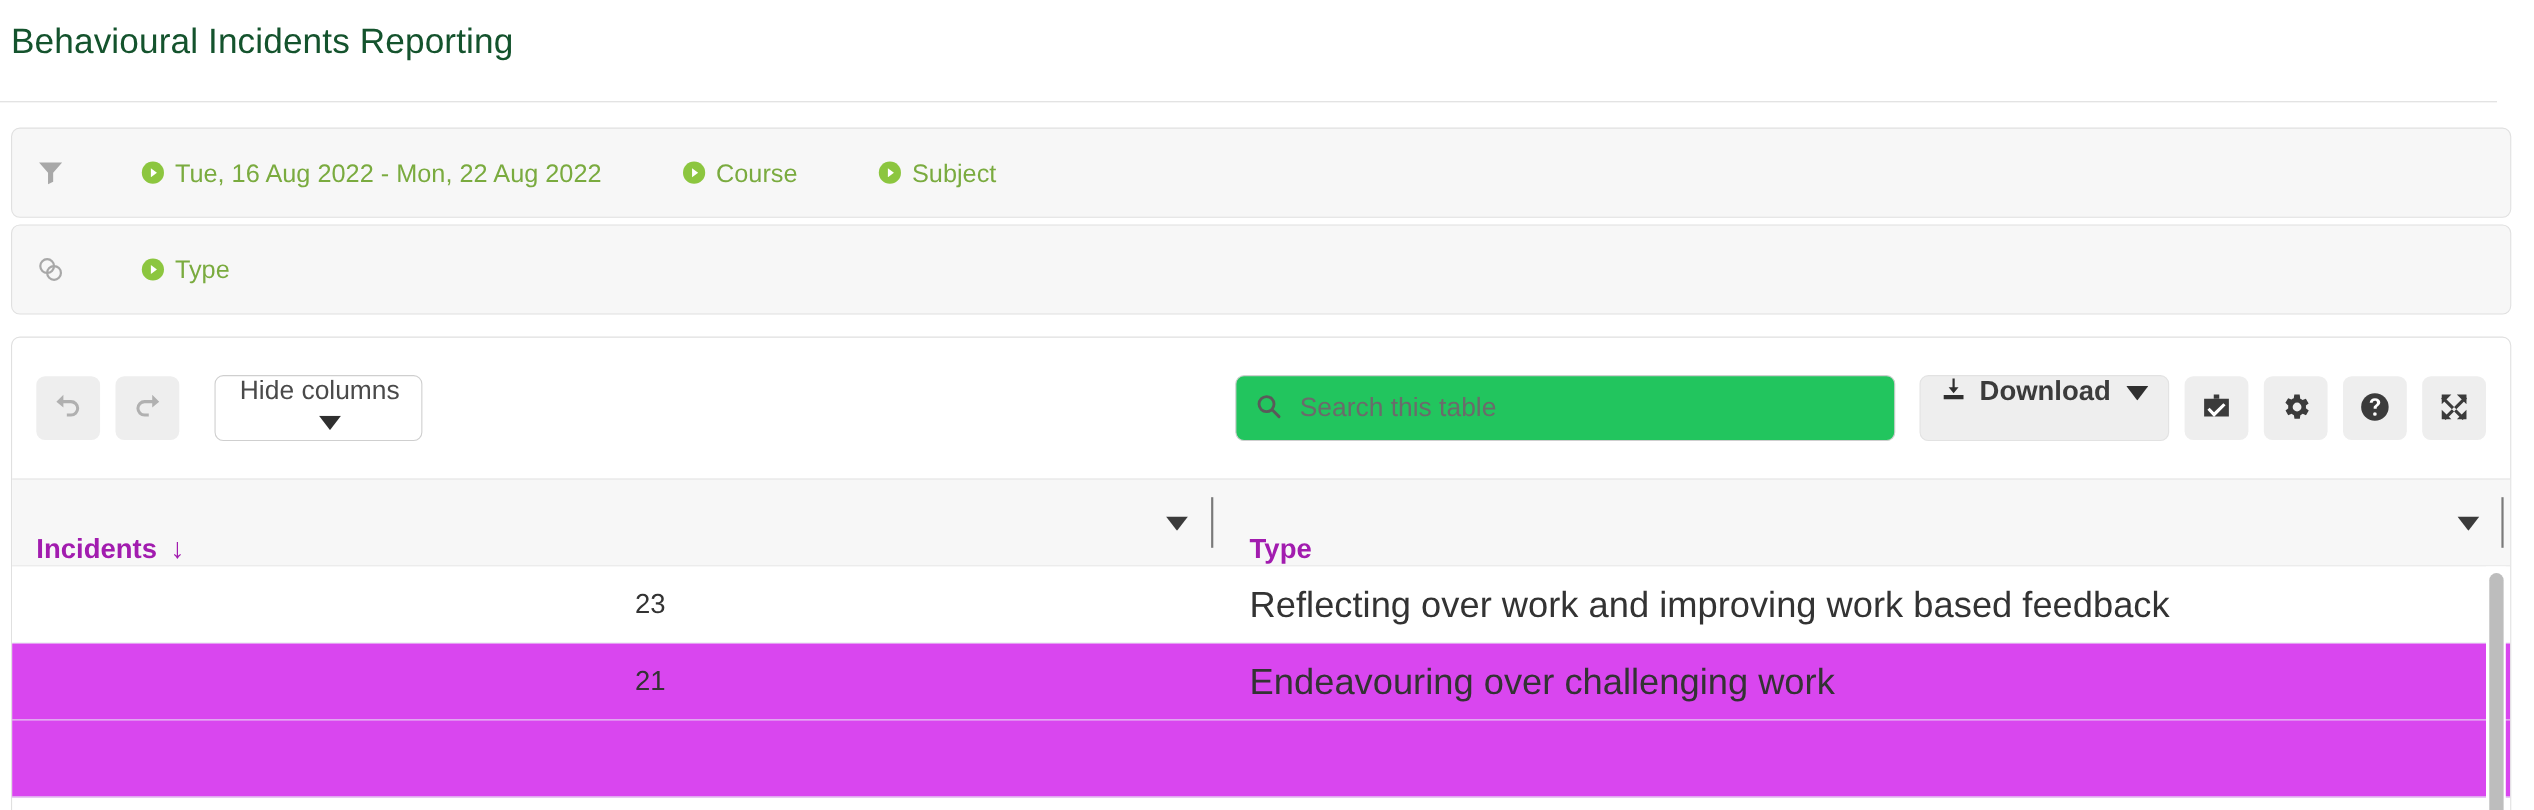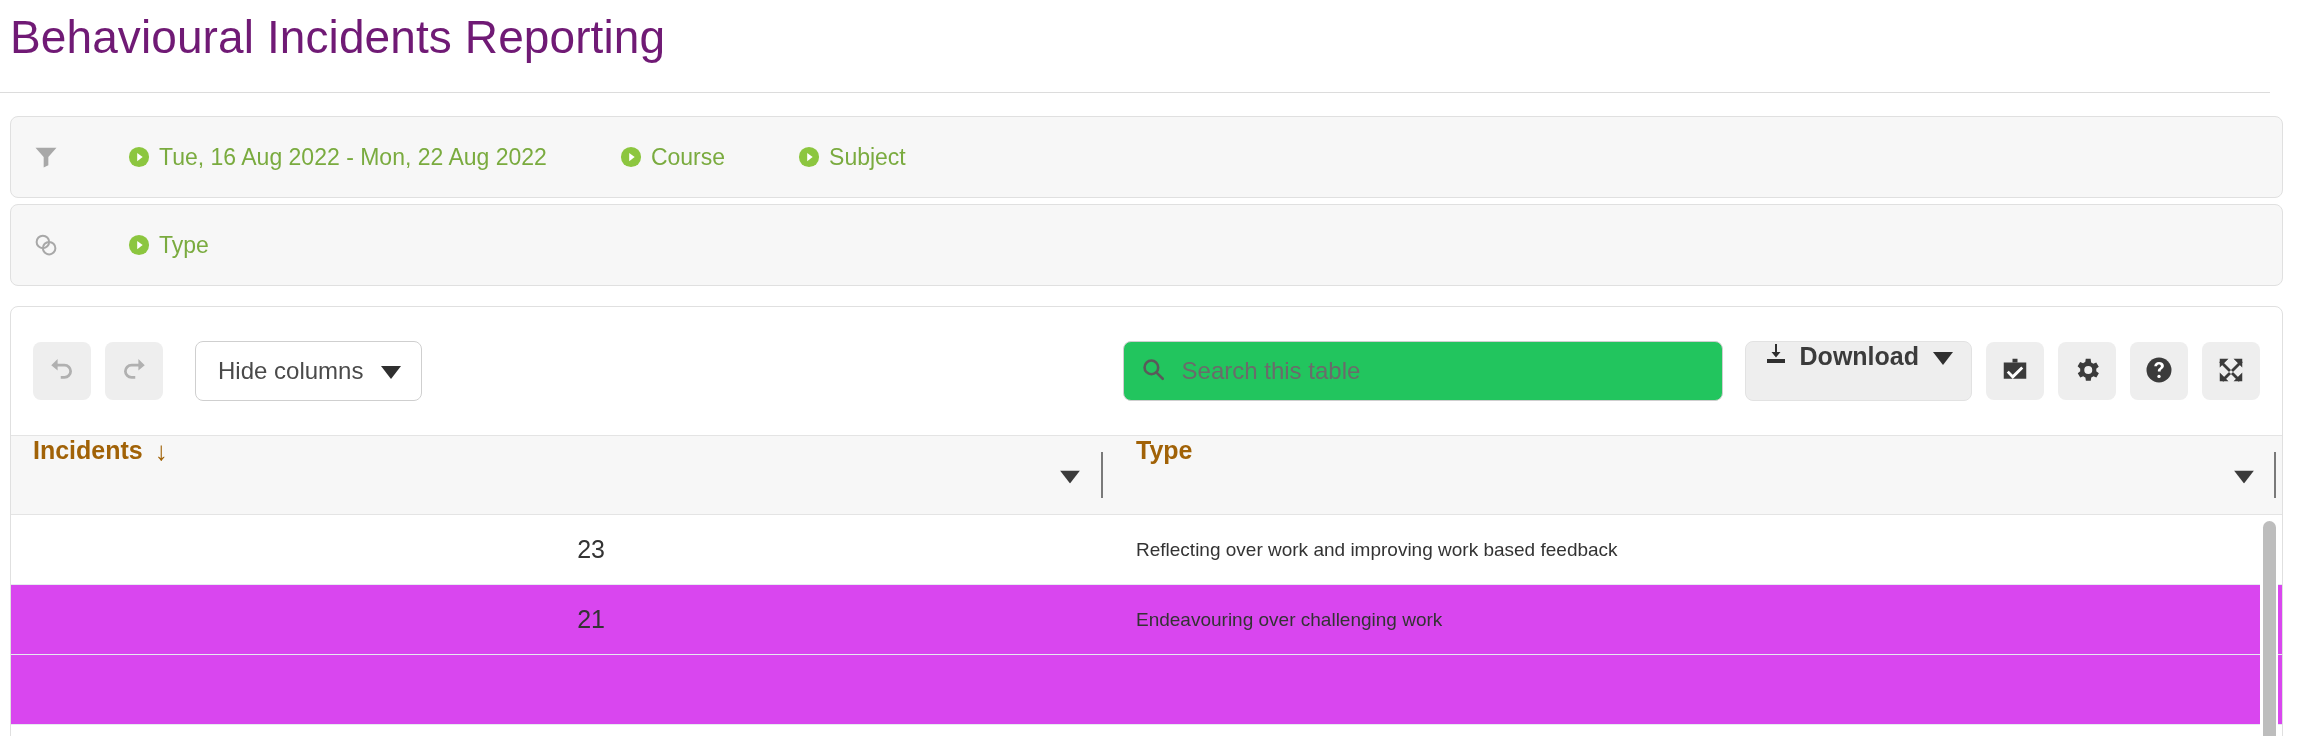--- a/index.html
+++ b/index.html
@@ -11,23 +11,23 @@
     width: 2304px;
     height: 736px;
     overflow: hidden;
     font-family: "Liberation Sans", sans-serif;
     color: #3c3c3c;
     -webkit-font-smoothing: antialiased;
   }
 
   
   .page-title {
-    font-size: 46px;
+    font-size: 32px;
     font-weight: 400;
-    color: #701a75;
+    color: #14532d;
     letter-spacing: 0.1px;
     padding: 2px 0 0 10px;
     line-height: 70px;
     height: 72px;
     box-sizing: border-box;
     white-space: nowrap;
   }
   .title-divider {
     height: 1px;
     background: #dcdcdc;
@@ -127,20 +127,21 @@
     border-radius: 8px;
     background: #ffffff;
     display: flex;
     align-items: center;
     padding: 0 20px 0 22px;
     margin-left: 18px;
     cursor: pointer;
     font-size: 24px;
     color: #4a4a4a;
     white-space: nowrap;
+    flex-direction: column;
   }
   .hide-columns-btn .caret {
     margin-left: 18px;
     display: block;
   }
 
   .toolbar-spacer { flex: 1 1 auto; }
 
   .search-box {
     width: 600px;
@@ -195,27 +196,27 @@
     display: flex;
     height: 78px;
     background: #f7f7f7;
     border-top: 1px solid #e4e4e4;
     border-bottom: 1px solid #e4e4e4;
     align-items: center;
     position: relative;
   }
   .th {
     display: flex;
-    align-items: flex-start;
+    align-items: flex-end;
     height: 100%;
     box-sizing: border-box;
     position: relative;
     font-size: 25px;
     font-weight: bold;
-    color: #a16207;
+    color: #a21caf;
   }
   .th-incidents { width: 1097px; padding-left: 22px; }
   .th-type { flex: 1 1 auto; padding-left: 28px; }
   .th .sort-arrow { margin-left: 12px; font-weight: normal; font-size: 26px; }
   .th .col-caret {
     position: absolute;
     right: 28px;
     top: 50%;
     transform: translateY(-50%);
     display: block;
@@ -244,21 +245,21 @@
     width: 1097px;
     box-sizing: border-box;
     padding-right: 503px;
     text-align: right;
     font-size: 25px;
     color: #333333;
   }
   .cell-type {
     flex: 1 1 auto;
     padding-left: 28px;
-    font-size: 19px;
+    font-size: 33px;
     color: #333333;
     white-space: nowrap;
     overflow: hidden;
   }
 
   .v-scrollbar {
     position: absolute;
     right: 4px;
     top: 0;
     width: 18px;

